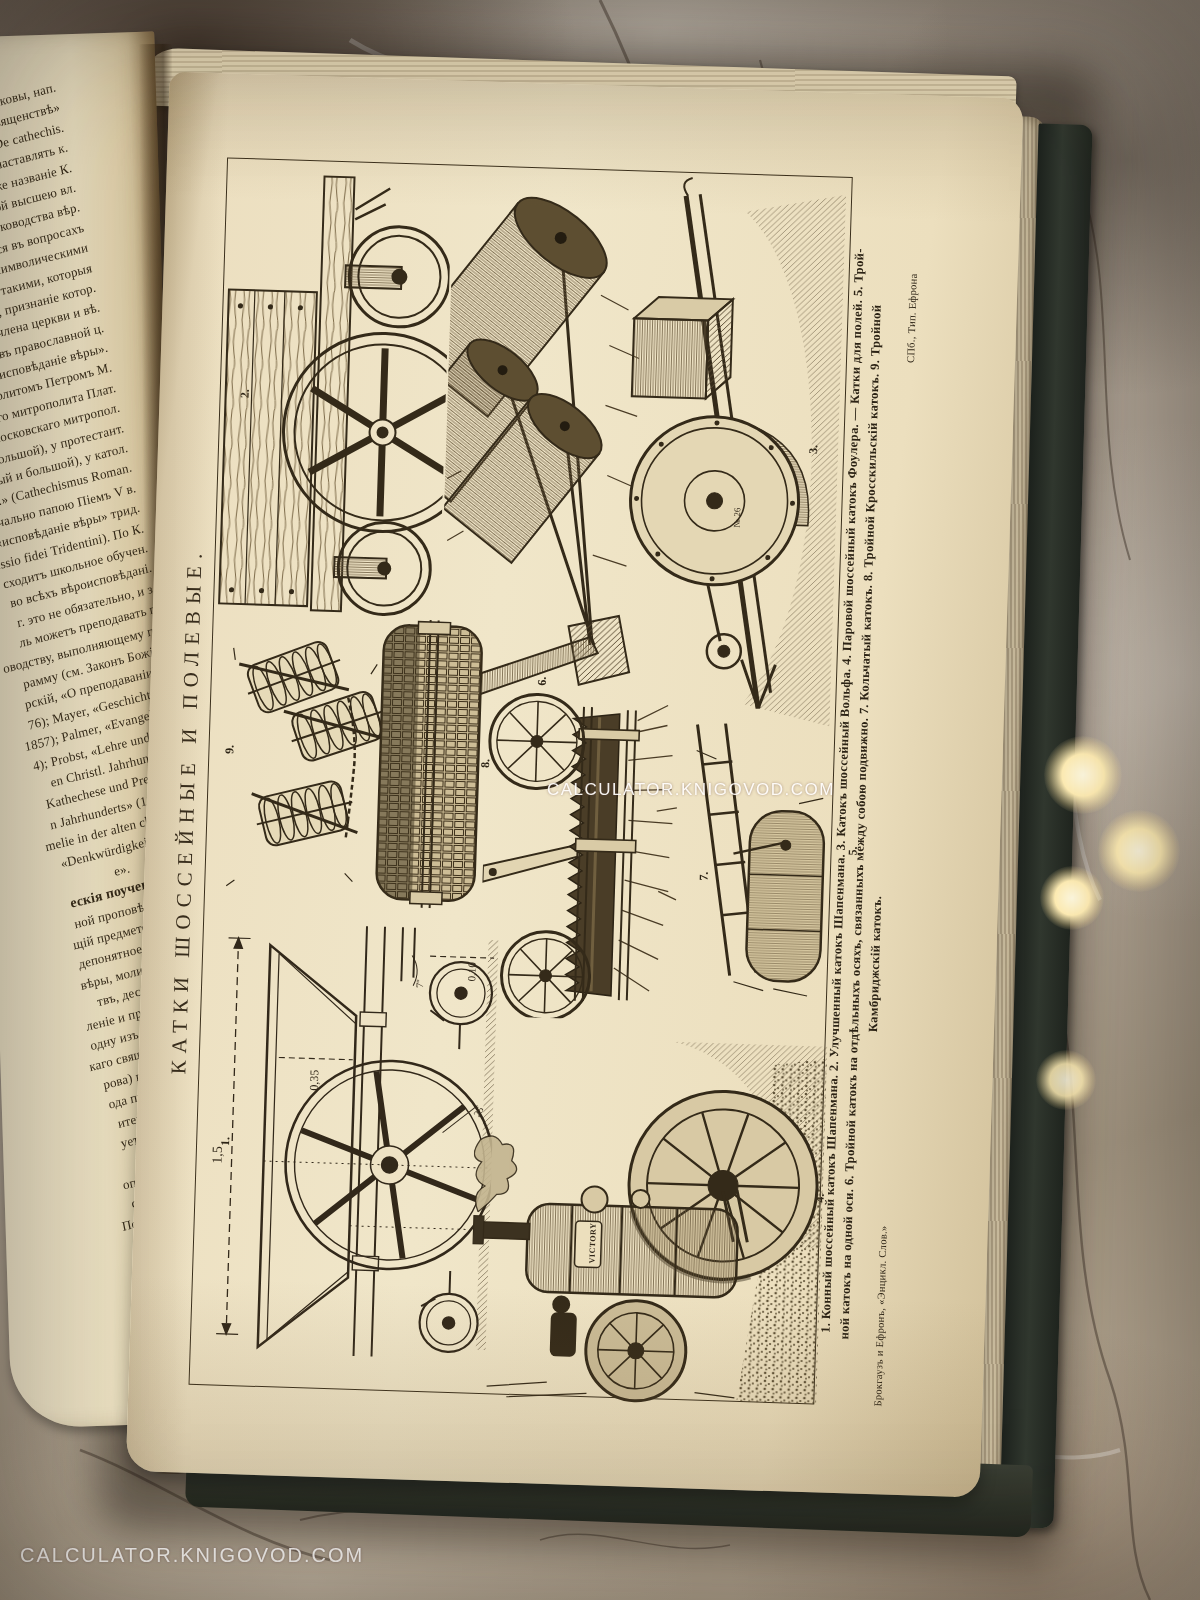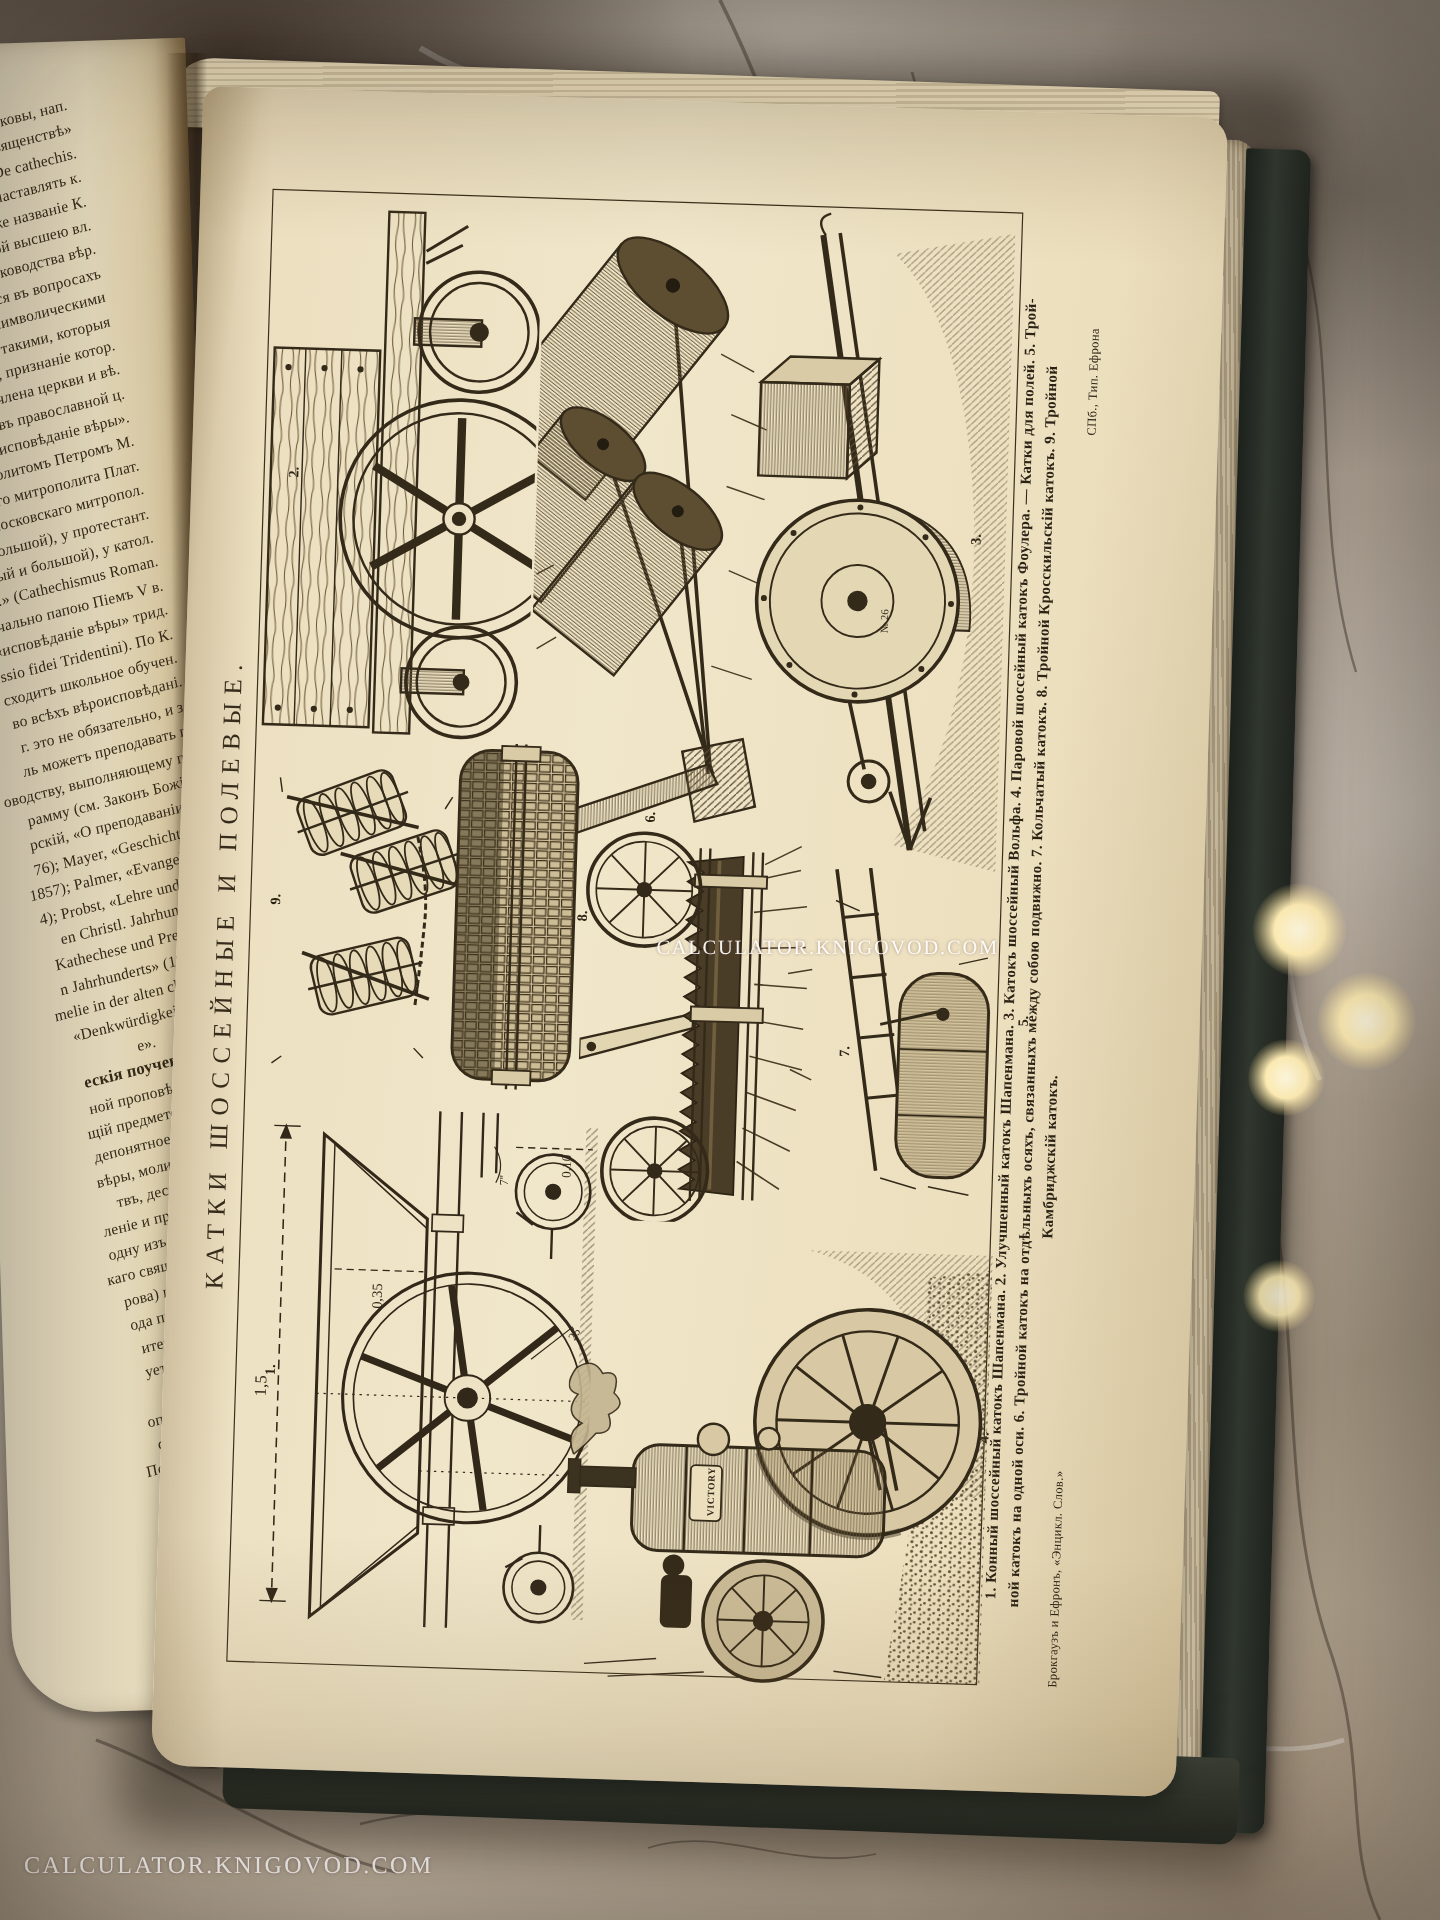--- a/index.html
+++ b/index.html
@@ -53,21 +53,21 @@
     background:linear-gradient(180deg,rgba(116,90,52,.16),transparent 9%,transparent 86%,rgba(116,90,52,.2)),
                linear-gradient(90deg,rgba(116,90,52,.22),transparent 7%);}
   .frame{left:60px;top:84px;width:626px;height:1228px;border:1.6px solid #3a2f1c;}
   .rot{position:absolute;transform:rotate(-90deg);transform-origin:0 0;white-space:nowrap;color:#2c2315;}
   .title{font-size:21px;letter-spacing:7px;color:#33291a;font-weight:500;}
   .cap{font-size:12.6px;font-weight:bold;letter-spacing:.35px;}
   .imprint{font-size:10.5px;letter-spacing:.3px;}
   .figno{font-size:12px;font-weight:bold;}
   .fig{position:absolute;}
   
-  .wm{font-family:Liberation Serif, serif;color:#fffdfb;opacity:.95;
+  .wm{font-family:Liberation Sans, sans-serif;color:#fffdfb;opacity:.95;
       text-shadow:0 0 3px rgba(96,62,62,.55);white-space:nowrap;}
   .wm-center{left:547px;top:780px;font-size:17px;letter-spacing:1.5px;}
   .wm-corner{left:20px;top:1544px;font-size:20px;letter-spacing:2px;}
   .vignette{left:0;top:0;width:1200px;height:1600px;pointer-events:none;
     box-shadow:inset 0 0 160px rgba(30,24,18,.45);}
   svg text{font-family:"Liberation Serif",serif;fill:#32281a;}
 </style>
 </head>
 <body>
 

